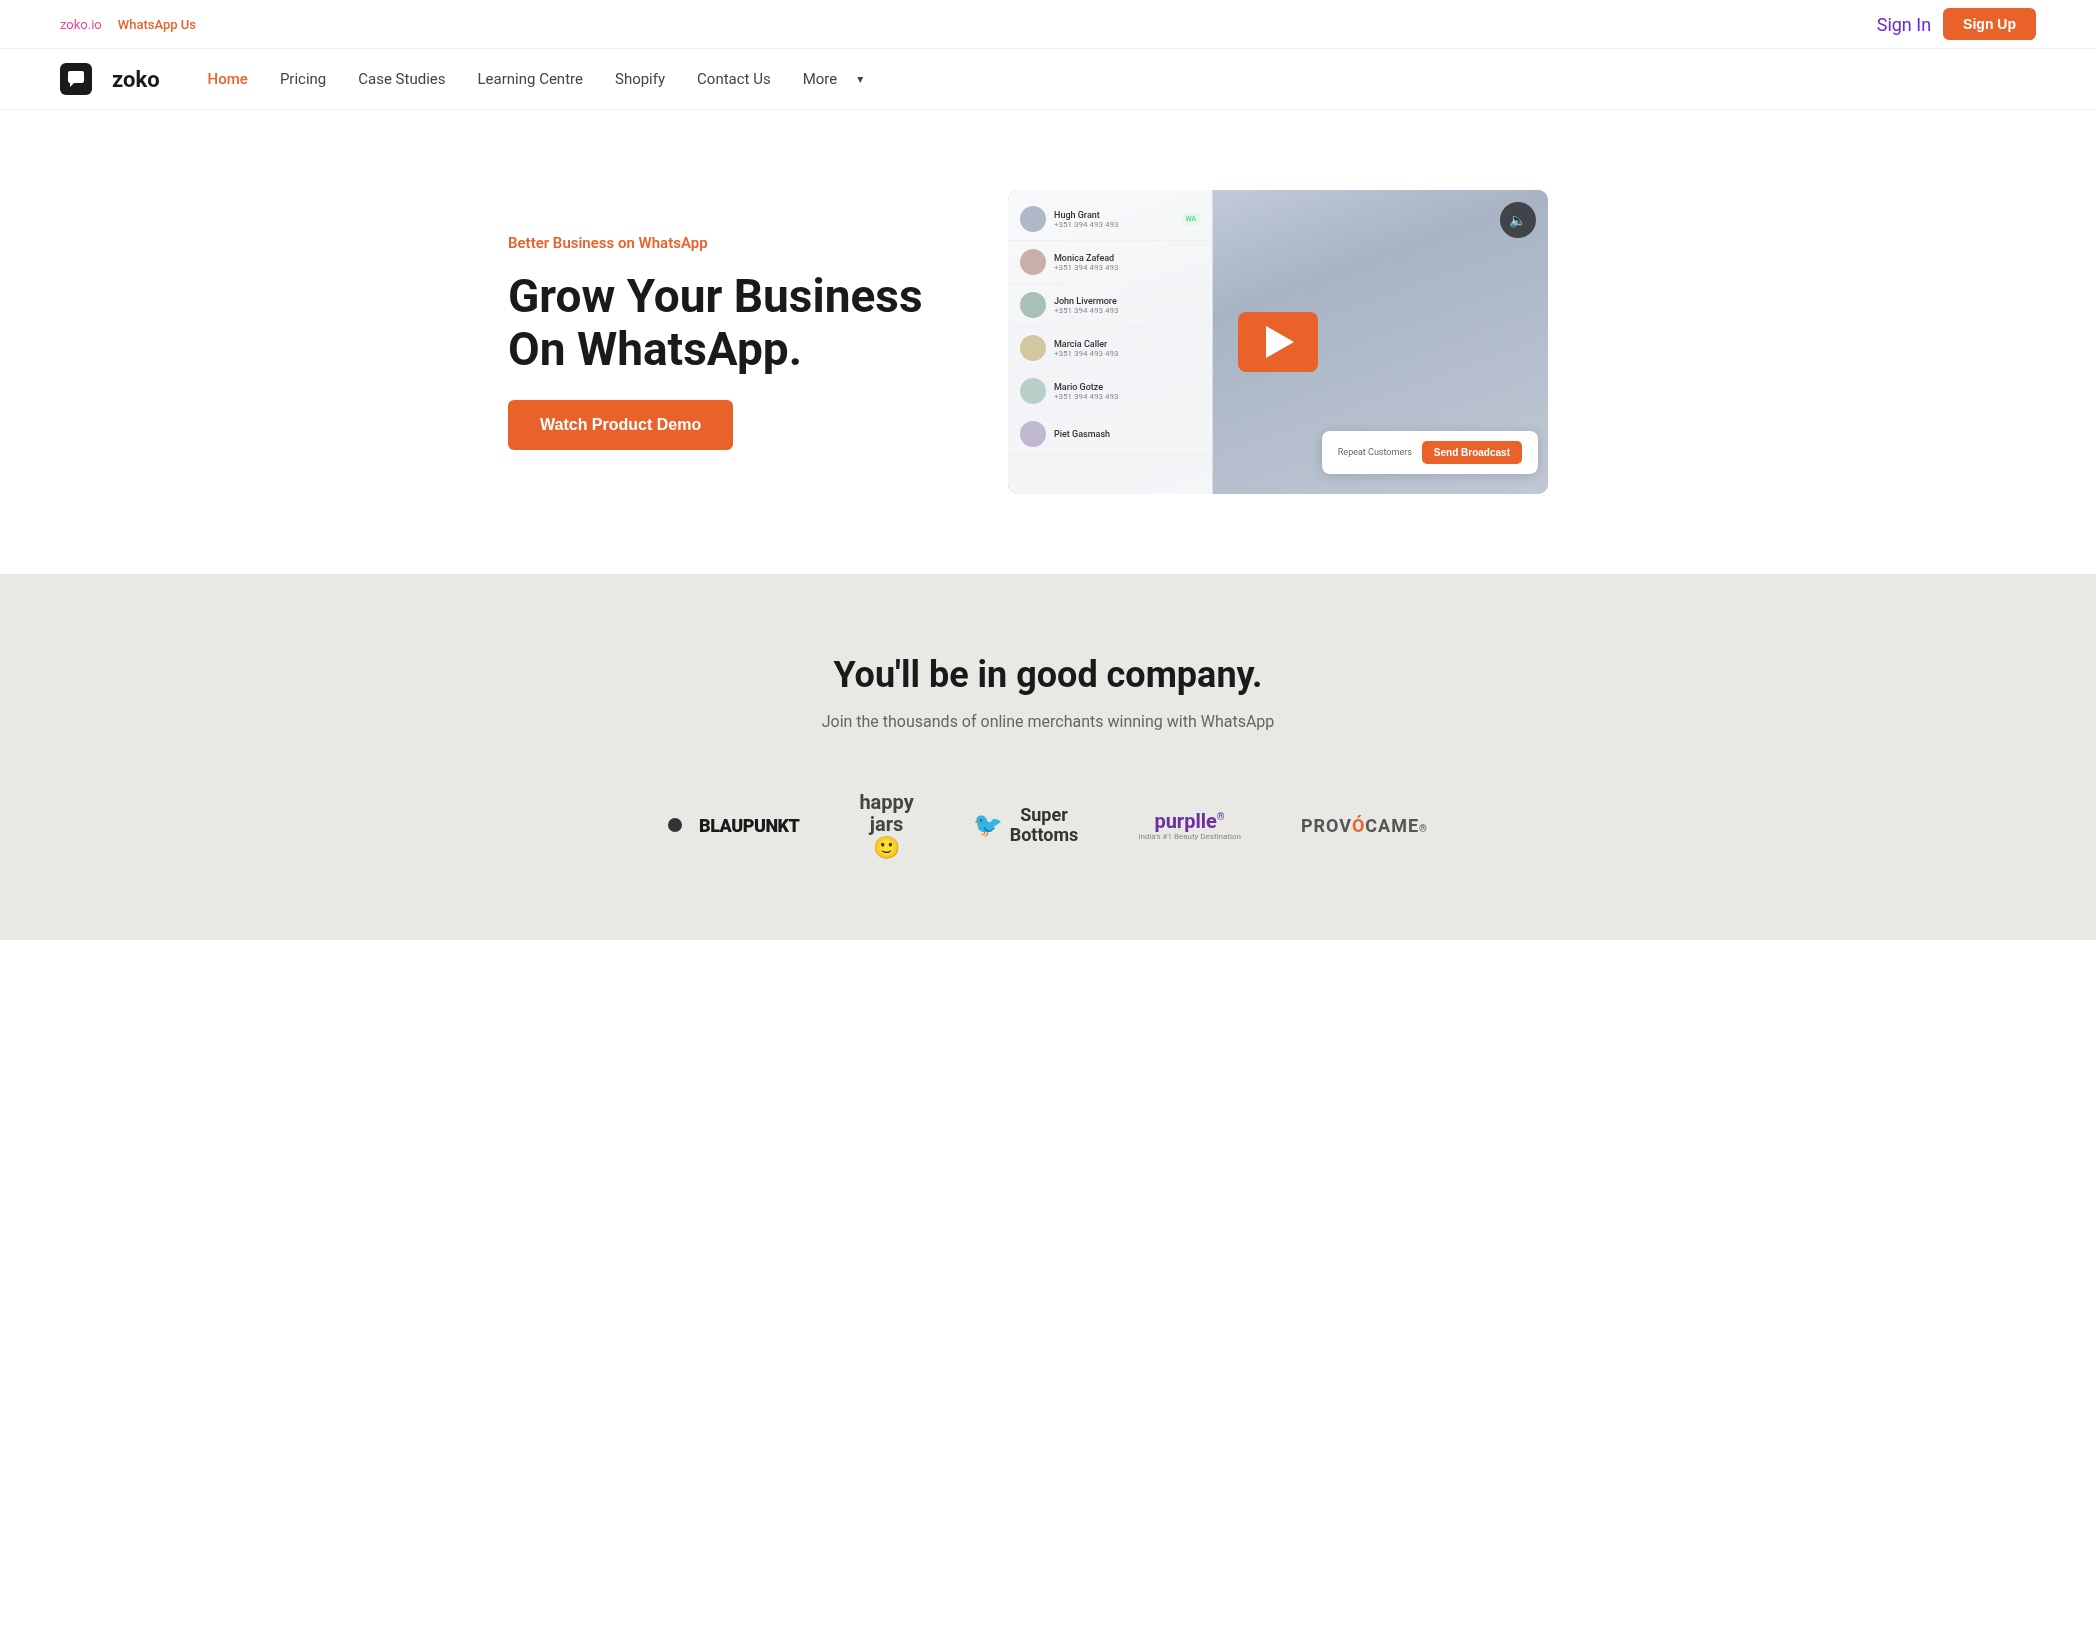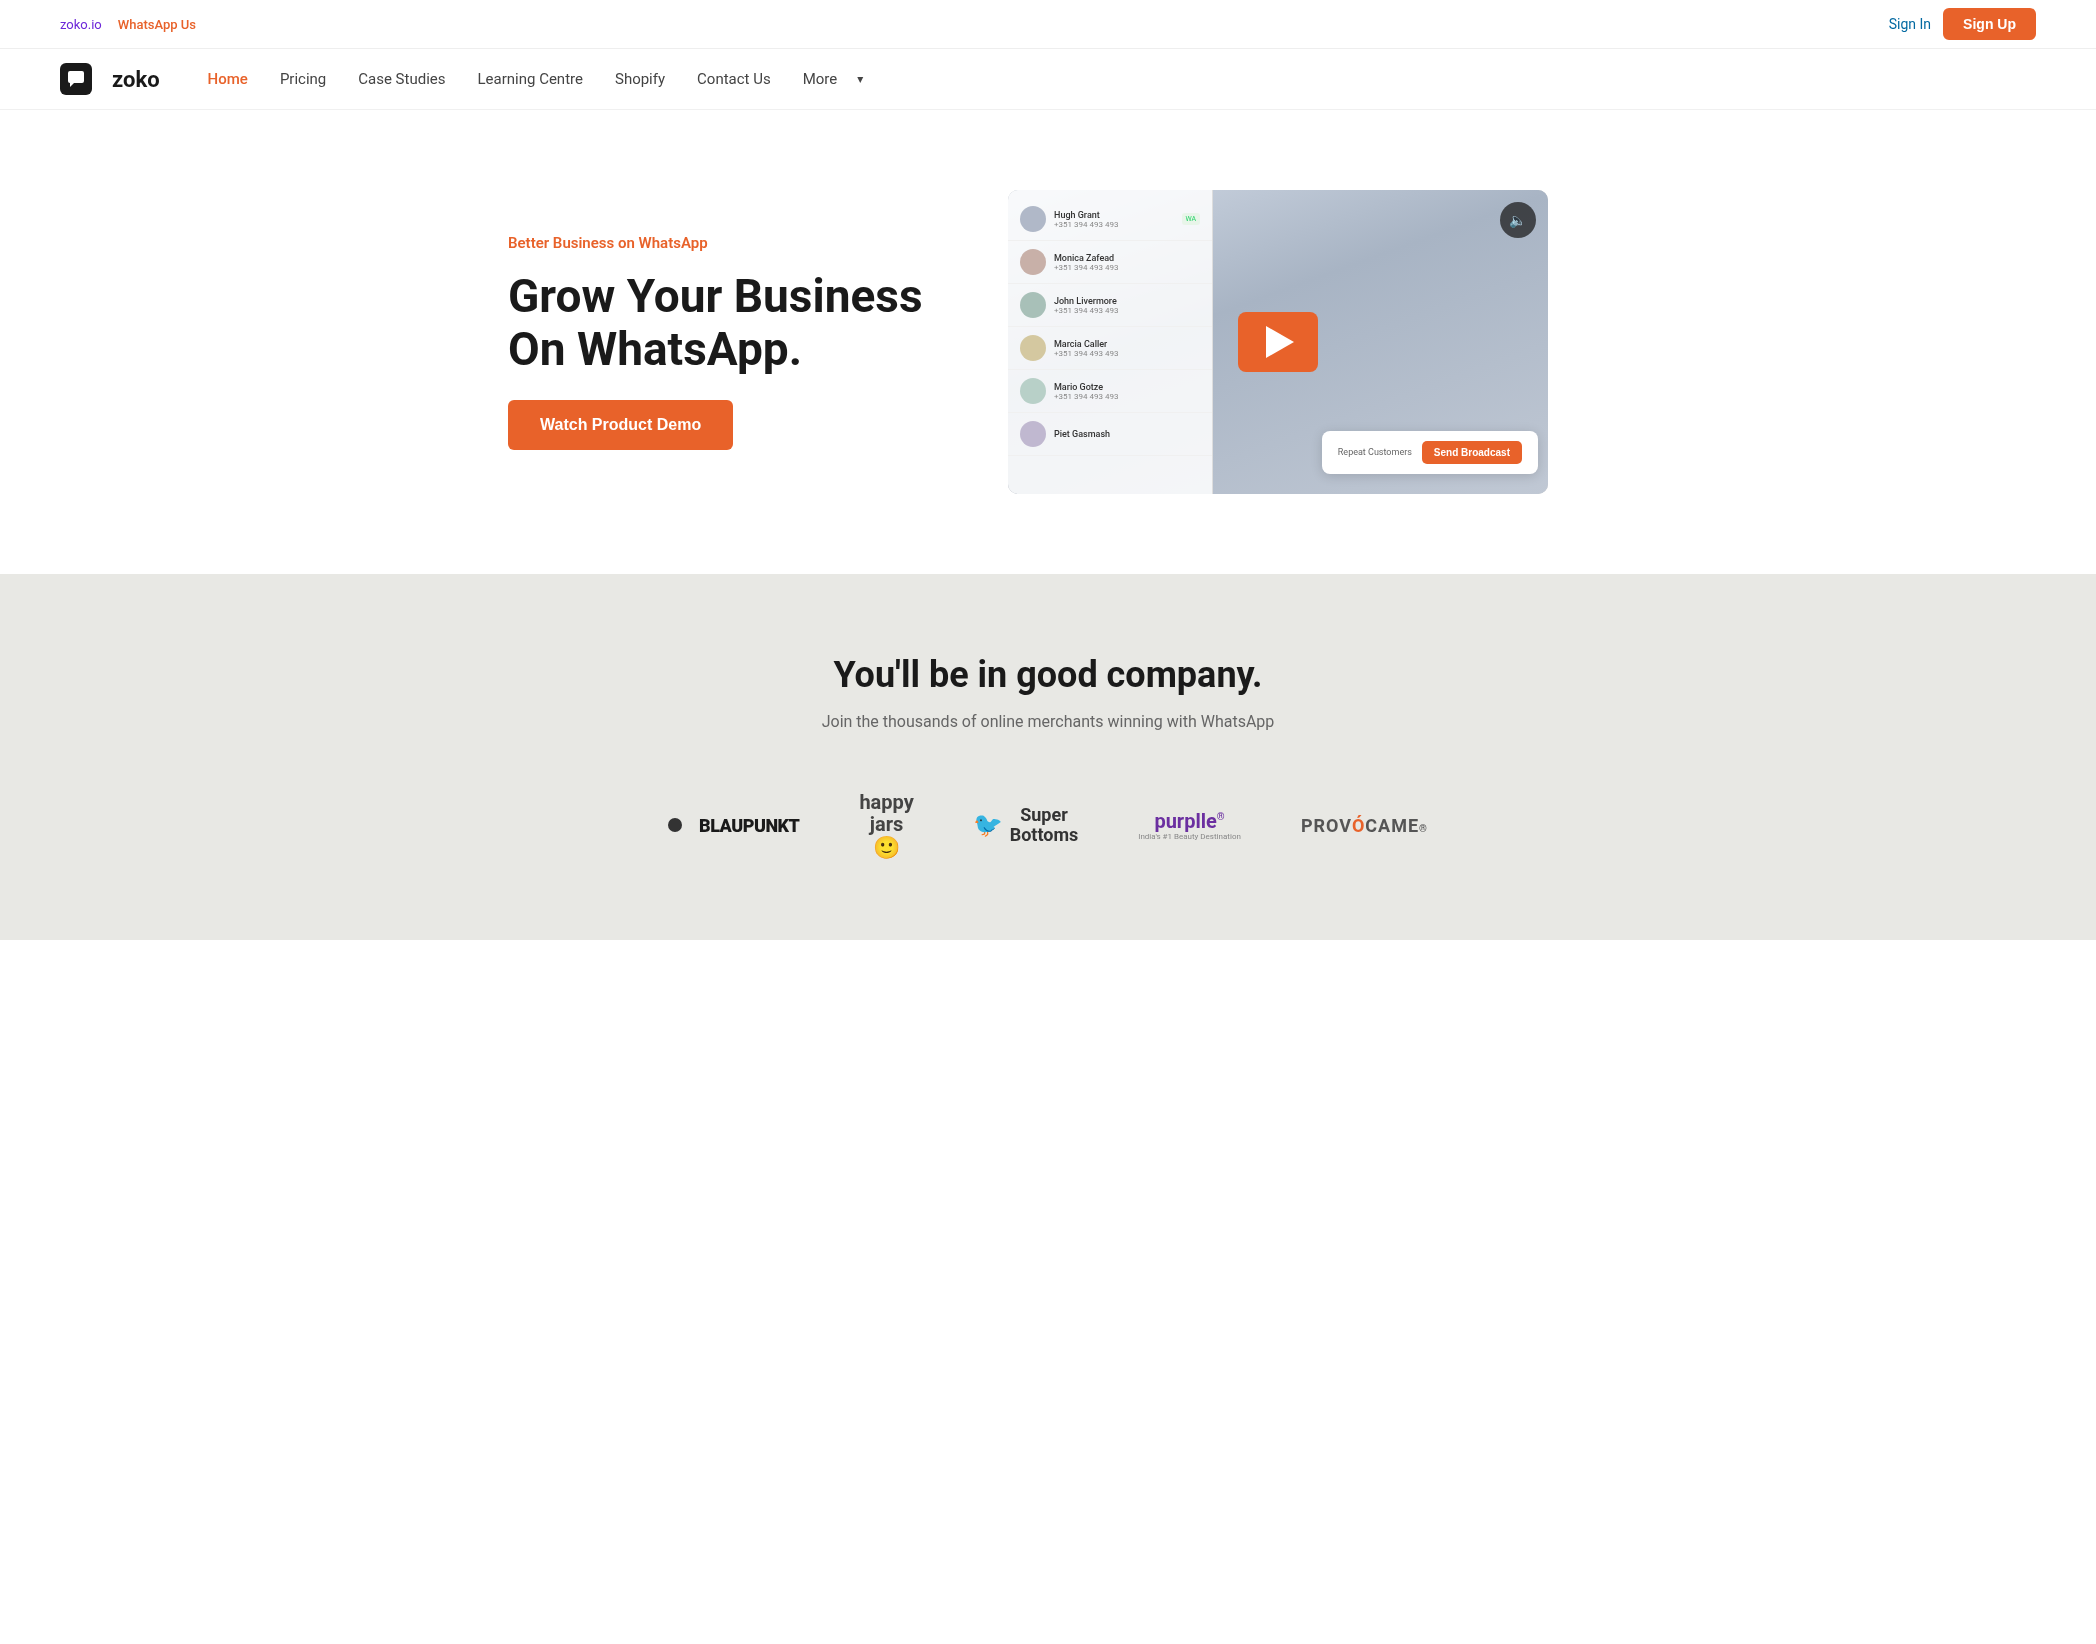--- a/index.html
+++ b/index.html
@@ -7,29 +7,29 @@
 
     
     .top-bar {
       display: flex;
       align-items: center;
       padding: 8px 60px;
       border-bottom: 1px solid #eee;
       font-size: 13px;
       gap: 16px;
     }
-    .top-bar-site { color: #6d28d9; }
+    .top-bar-site { color: #ec4899; }
     .top-bar-whatsapp { color: #e8622a; font-weight: 500; }
     .top-bar-right {
       margin-left: auto;
       display: flex;
       align-items: center;
       gap: 12px;
     }
-    .signin-link { color: #0369a1; font-size: 14px; text-decoration: none; }
+    .signin-link { color: #6d28d9; font-size: 18px; text-decoration: none; }
     .signup-btn {
       background: #e8622a;
       color: #fff;
       border: none;
       border-radius: 6px;
       padding: 8px 20px;
       font-size: 14px;
       font-weight: 600;
       cursor: pointer;
     }

